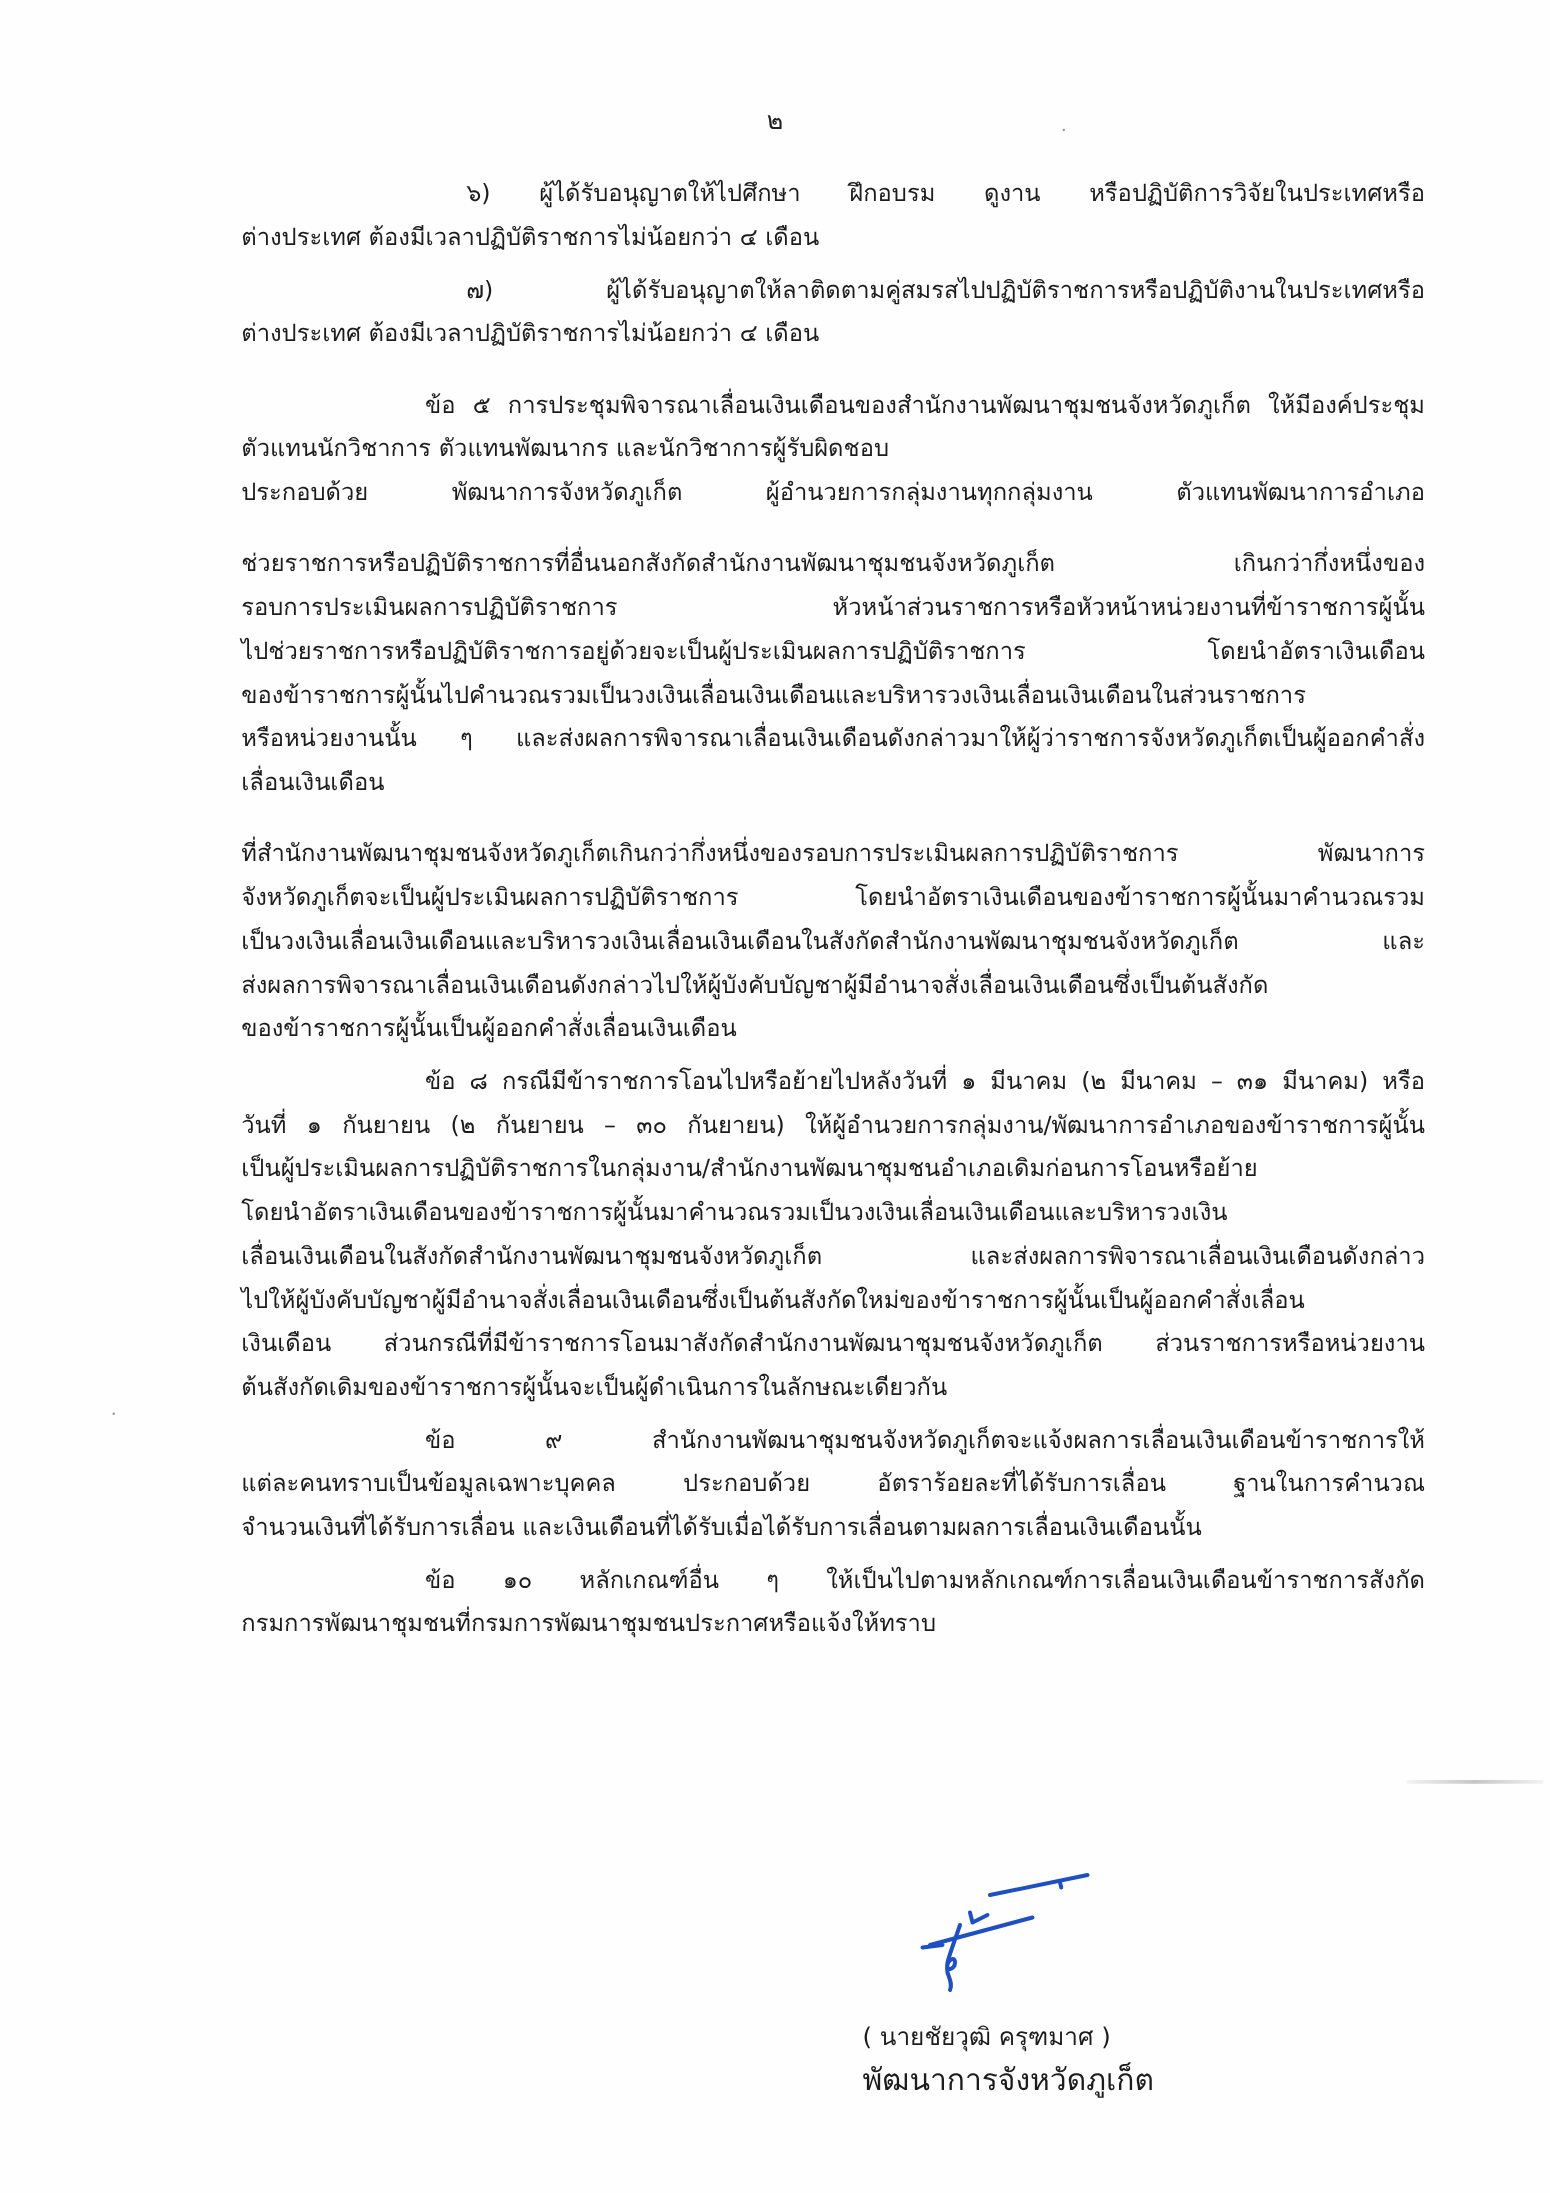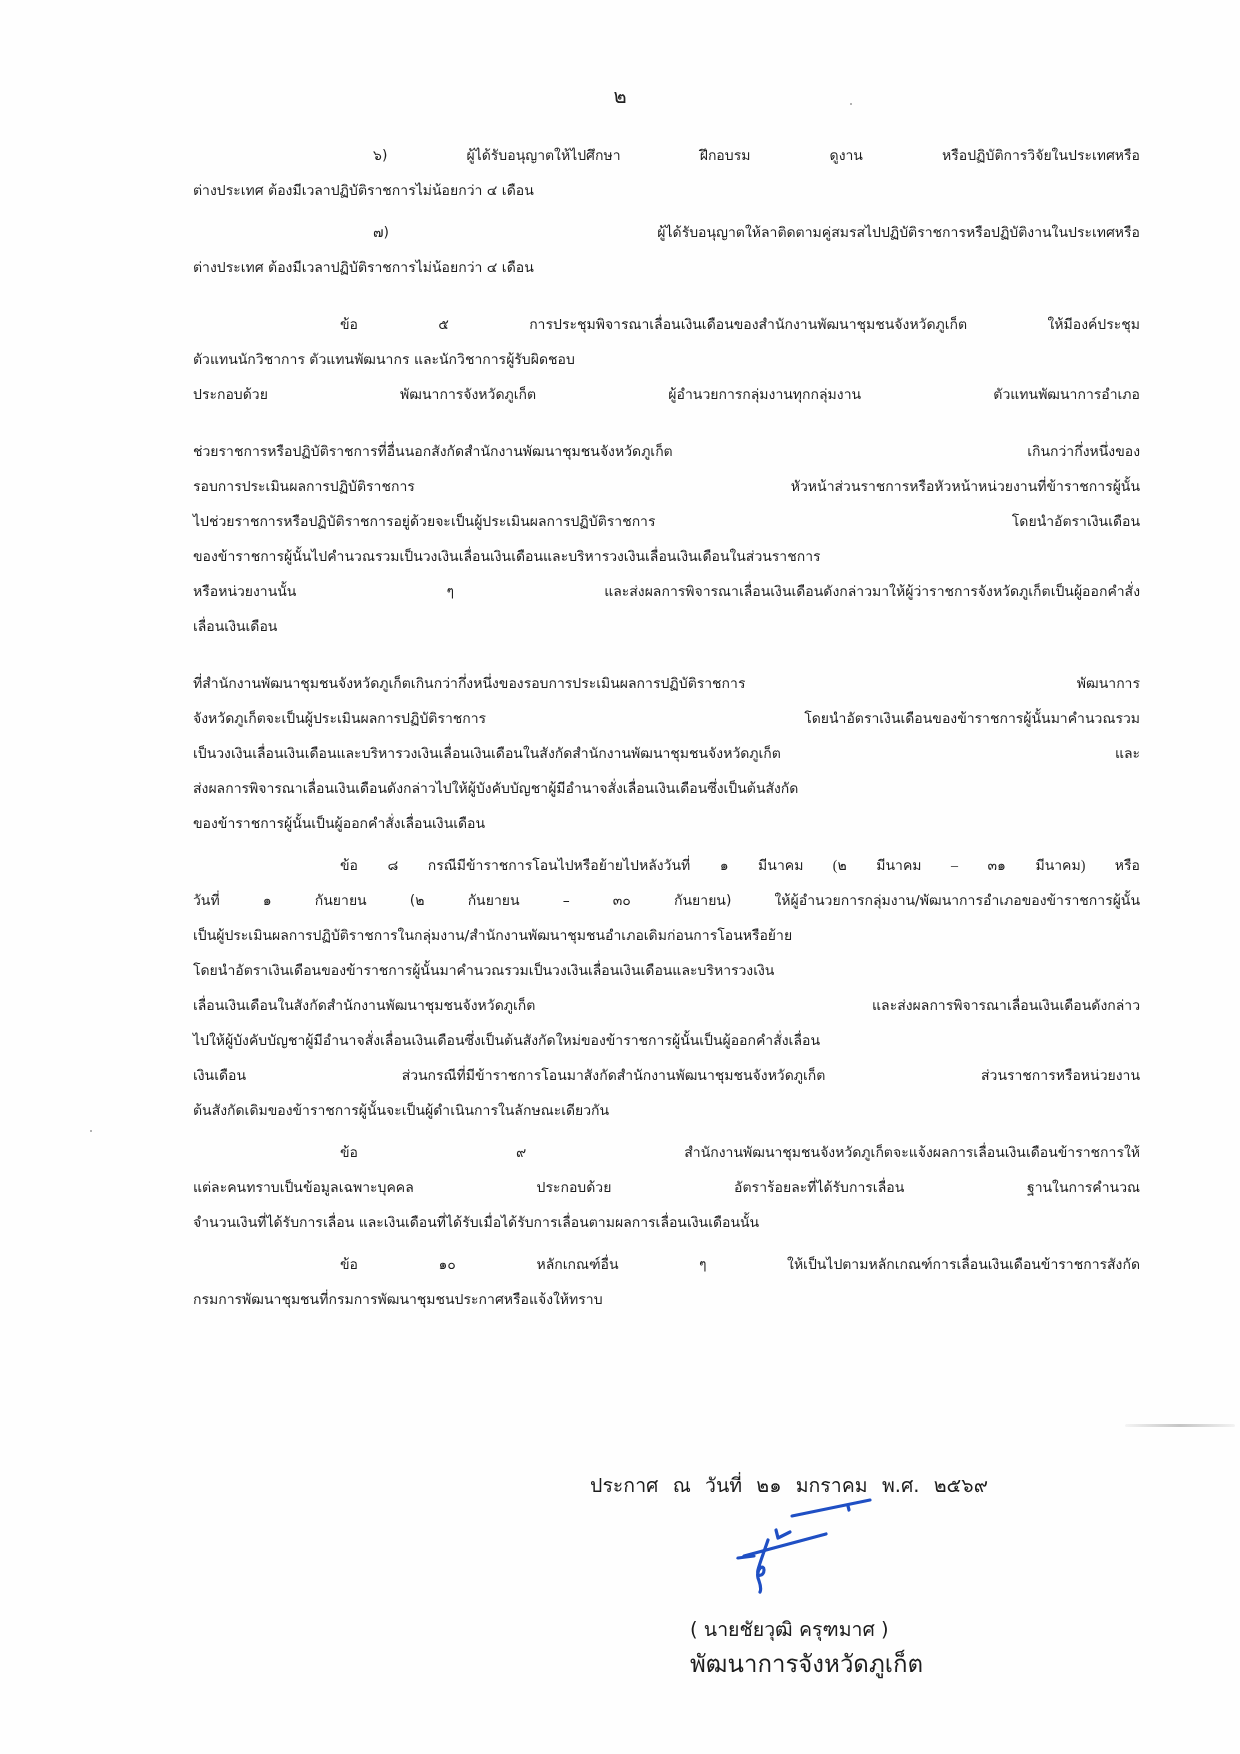--- a/index.html
+++ b/index.html
@@ -31,35 +31,34 @@
       font-size: 20px;
       color: #222;
     }
     .body-text {
       position: absolute;
       left: 193px;
       top: 138px;
       width: 947px;
     }
     .line {
-      font-size: 14px;
+      font-size: 19px;
       line-height: 35px;
       height: 35px;
       white-space: nowrap;
       overflow: visible;
       text-align: justify;
       text-align-last: justify;
       letter-spacing: 0;
     }
     .line.last {
       text-align-last: left;
     }
     .line.indent {
       padding-left: 147px;
-      font-family: Liberation Serif, serif;
     }
     .line.sub-indent {
       padding-left: 180px;
     }
     .gap-small { height: 7px; }
     .gap { height: 22px; }
 
     .closing {
       position: absolute;
       left: 590px;
@@ -173,21 +172,20 @@
       <div class="line last">จำนวนเงินที่ได้รับการเลื่อน และเงินเดือนที่ได้รับเมื่อได้รับการเลื่อนตามผลการเลื่อนเงินเดือนนั้น</div>
     </div>
     <div class="gap-small"></div>
 
     <div>
       <div class="line indent">ข้อ ๑๐ หลักเกณฑ์อื่น ๆ ให้เป็นไปตามหลักเกณฑ์การเลื่อนเงินเดือนข้าราชการสังกัด</div>
       <div class="line last">กรมการพัฒนาชุมชนที่กรมการพัฒนาชุมชนประกาศหรือแจ้งให้ทราบ</div>
     </div>
   </div>
 
-  <div class="closing">ประกาศ ณ วันที่ ๒๑ มกราคม พ.ศ. ๒๕๖๙</div>
 
   <svg class="signature" viewBox="0 0 160 100">
     <g fill="none" stroke="#1f4fc4" stroke-width="3.2" stroke-linecap="round" stroke-linejoin="round">
       <path d="M72 18 L150 2"></path>
       <path d="M128 8 L129 12"></path>
       <path d="M56 32 L58 40 C62 38 66 36 70 34"></path>
       <path d="M24 58 L106 36"></path>
       <path d="M48 42 C44 54 40 64 38 72 C36 80 44 78 44 72 C44 66 36 70 38 80 C40 86 42 90 40 94"></path>
       <path d="M18 60 L34 58"></path>
     </g>

